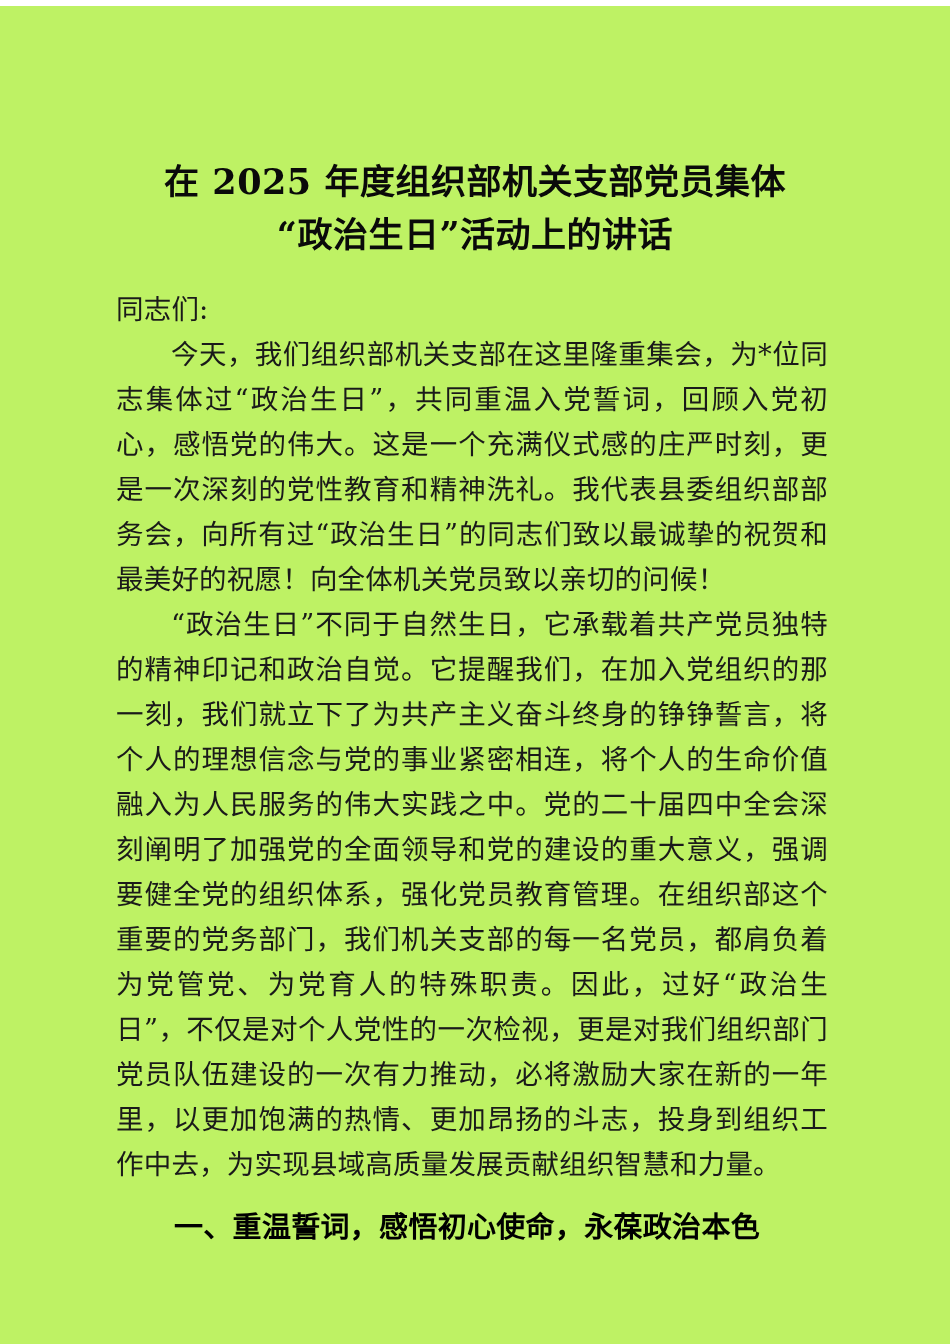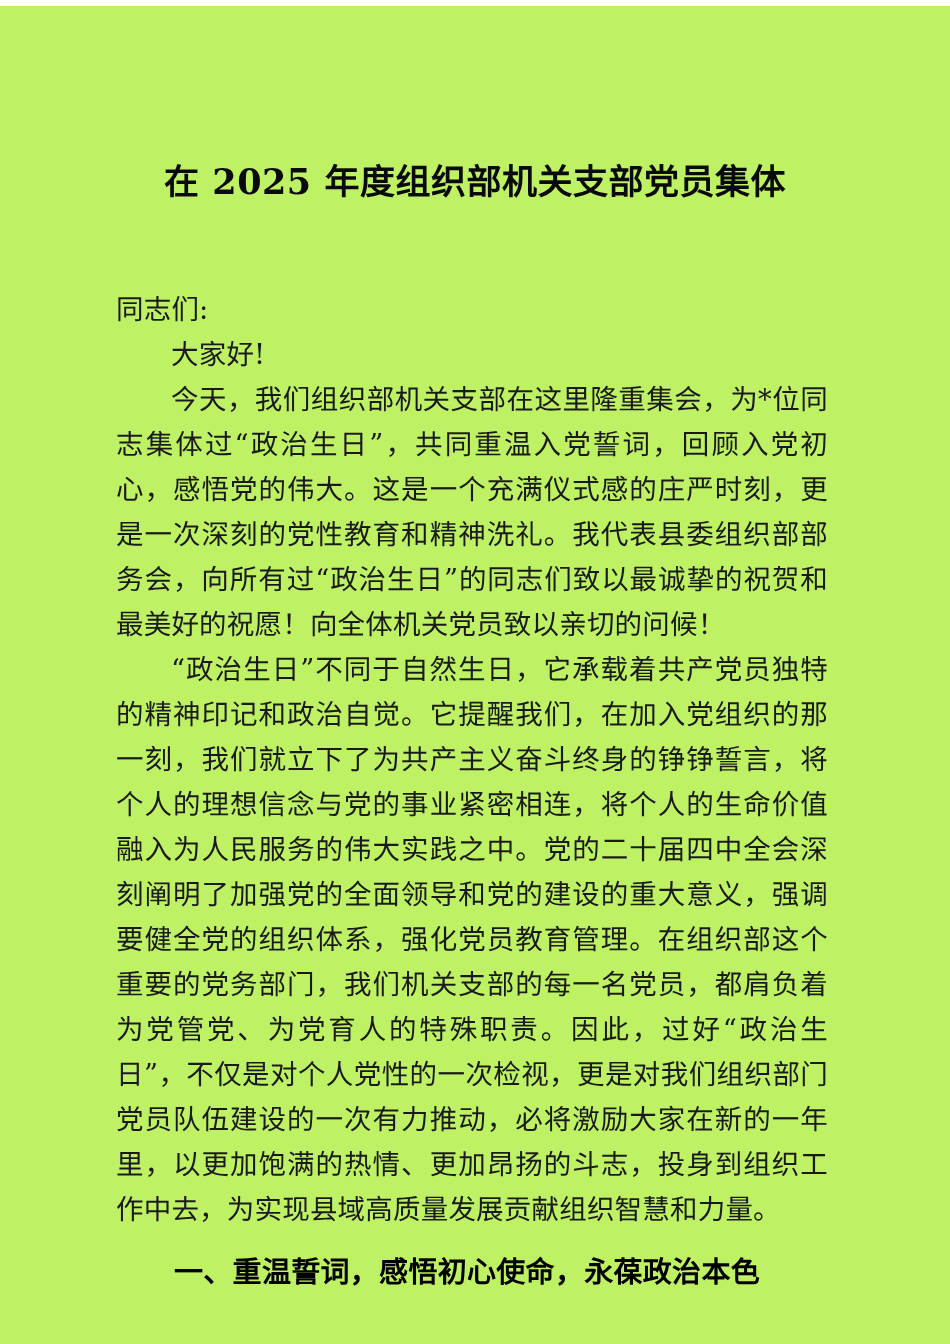--- a/index.html
+++ b/index.html
@@ -83,27 +83,27 @@
     white-space: nowrap;
   }
 </style>
 </head>
 <body>
 
 <div class="page">
 
   <h1 class="doc-title">
     <span class="t-line">在 2025 年度组织部机关支部党员集体</span>
+    <span class="t-line">“政治生日”活动上的讲话</span>
   </h1>
 
   <div class="body-block">
 
     <p class="para salutation">同志们:</p>
 
-    <p class="para indent2">大家好!</p>
 
     <p class="para indent2">今天，我们组织部机关支部在这里隆重集会，为*位同志集体过“政治生日”，共同重温入党誓词，回顾入党初心，感悟党的伟大。这是一个充满仪式感的庄严时刻，更是一次深刻的党性教育和精神洗礼。我代表县委组织部部务会，向所有过“政治生日”的同志们致以最诚挚的祝贺和最美好的祝愿！向全体机关党员致以亲切的问候！</p>
 
     <p class="para indent2">“政治生日”不同于自然生日，它承载着共产党员独特的精神印记和政治自觉。它提醒我们，在加入党组织的那一刻，我们就立下了为共产主义奋斗终身的铮铮誓言，将个人的理想信念与党的事业紧密相连，将个人的生命价值融入为人民服务的伟大实践之中。党的二十届四中全会深刻阐明了加强党的全面领导和党的建设的重大意义，强调要健全党的组织体系，强化党员教育管理。在组织部这个重要的党务部门，我们机关支部的每一名党员，都肩负着为党管党、为党育人的特殊职责。因此，过好“政治生日”，不仅是对个人党性的一次检视，更是对我们组织部门党员队伍建设的一次有力推动，必将激励大家在新的一年里，以更加饱满的热情、更加昂扬的斗志，投身到组织工作中去，为实现县域高质量发展贡献组织智慧和力量。</p>
 
     <p class="section-heading">一、重温誓词，感悟初心使命，永葆政治本色</p>
 
   </div>
 
 </div>

